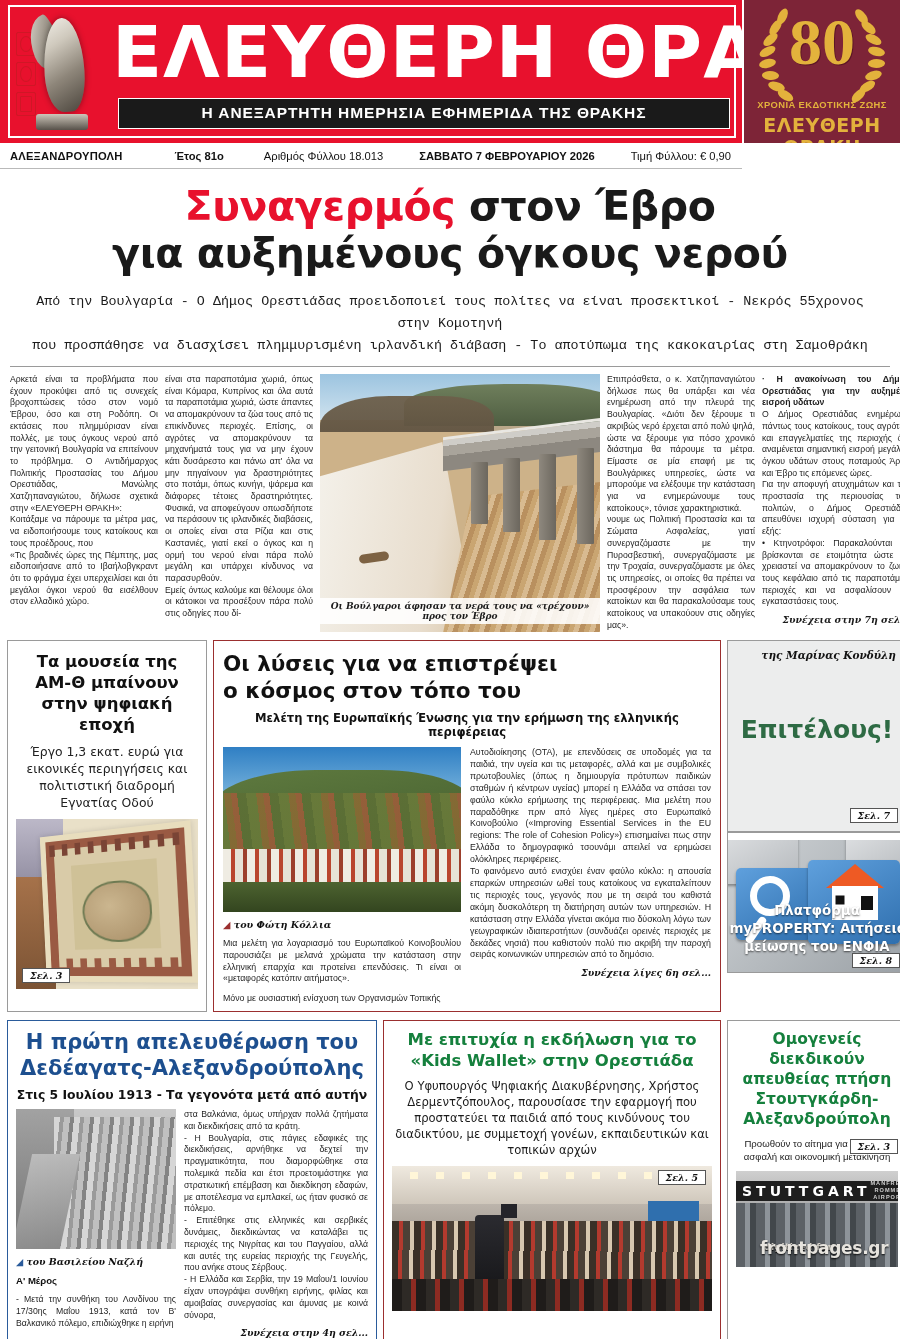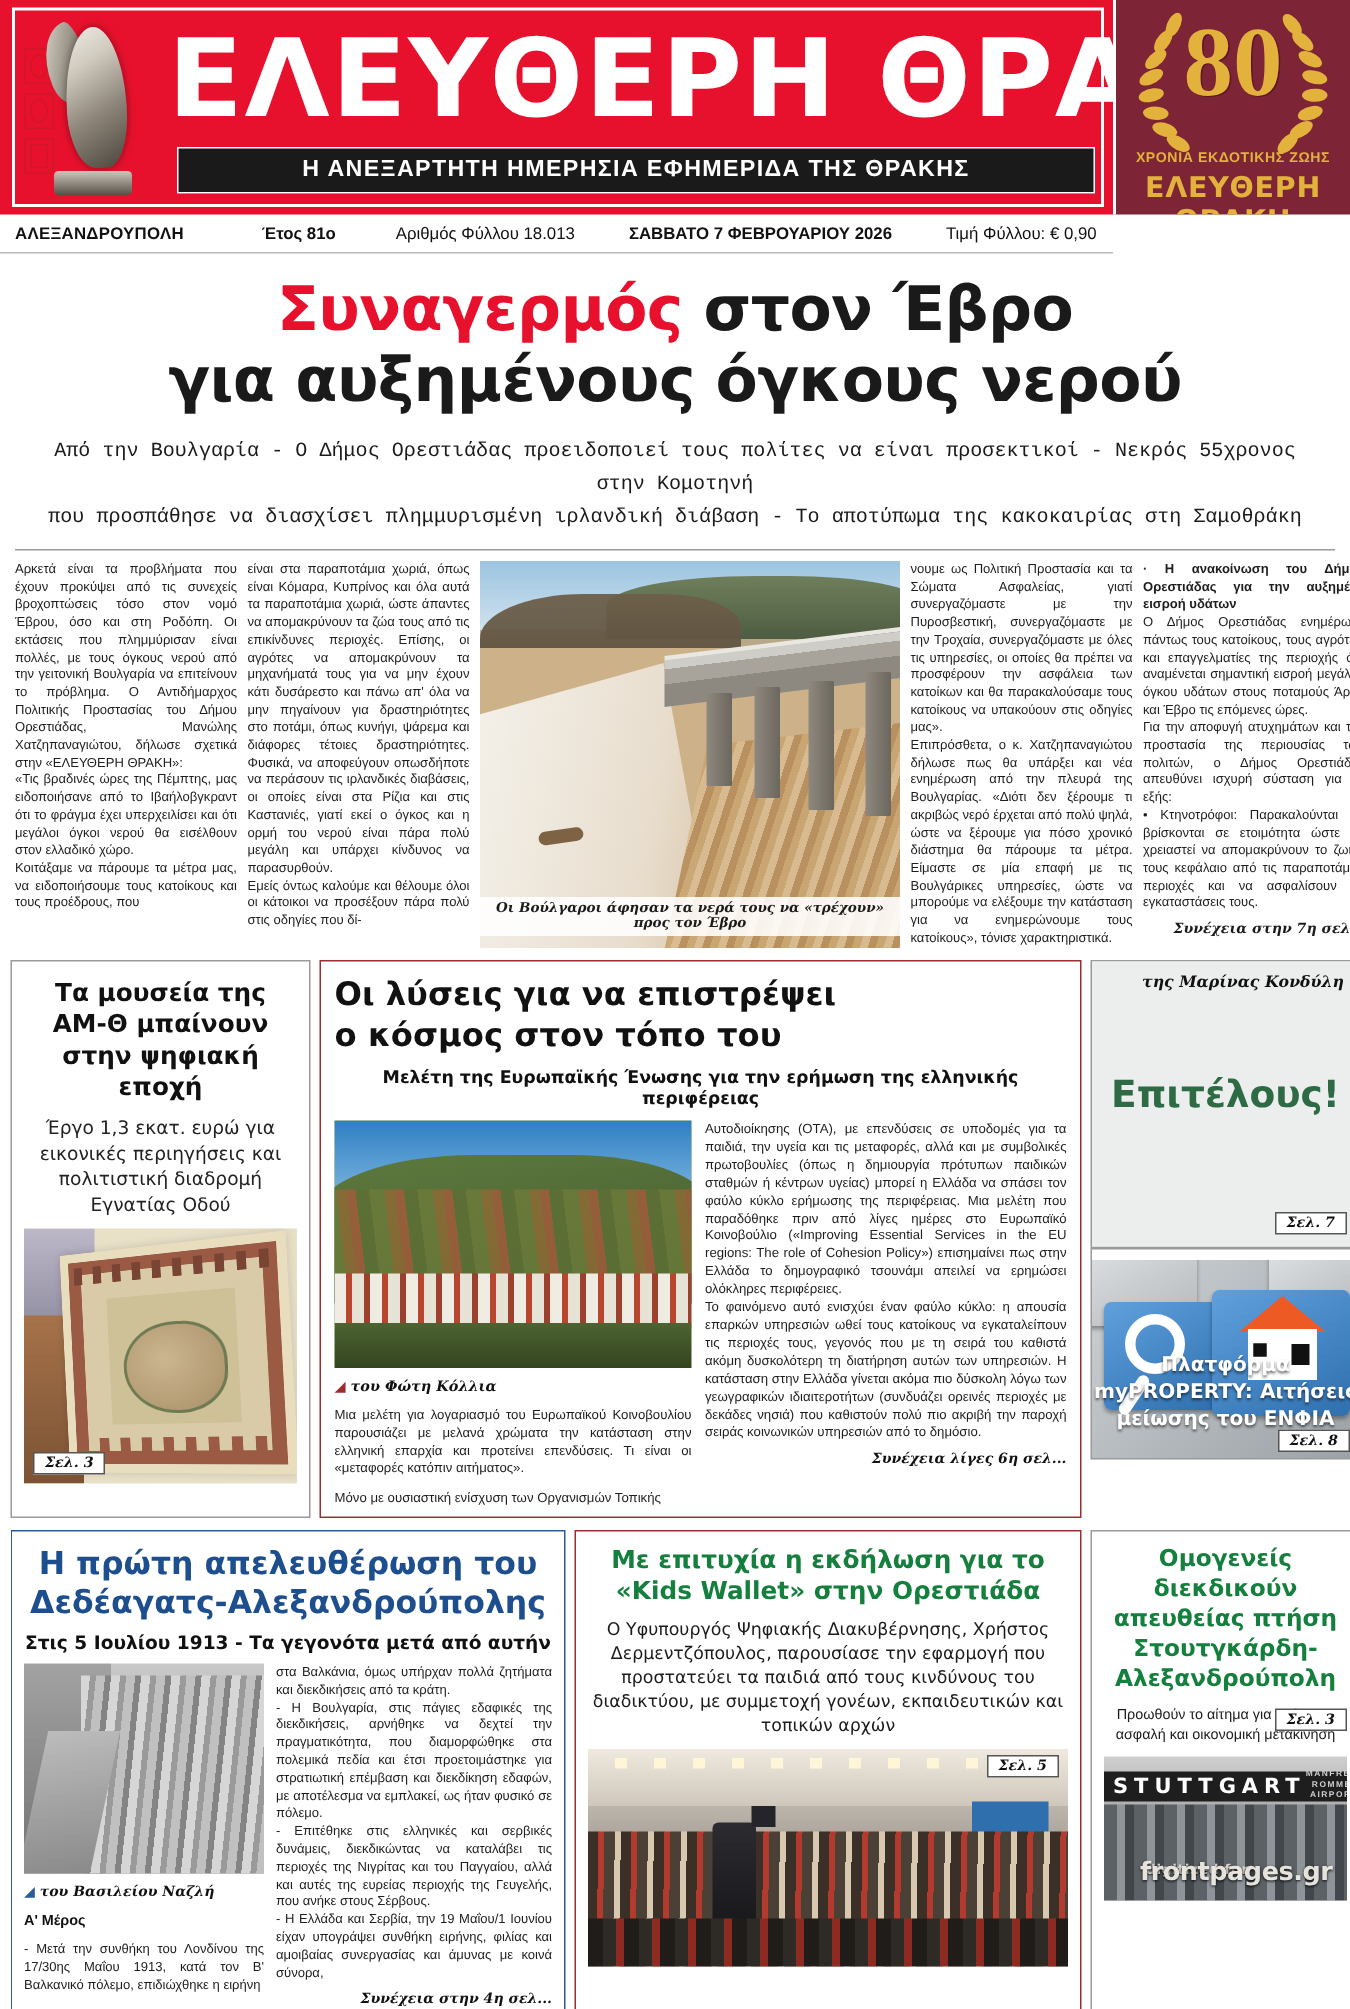--- a/index.html
+++ b/index.html
@@ -484,22 +484,22 @@
     <div class="deck">
       <div>Από την Βουλγαρία - Ο Δήμος Ορεστιάδας προειδοποιεί τους πολίτες να είναι προσεκτικοί - Νεκρός 55χρονος στην Κομοτηνή</div>
       <div>που προσπάθησε να διασχίσει πλημμυρισμένη ιρλανδική διάβαση - Το αποτύπωμα της κακοκαιρίας στη Σαμοθράκη</div>
     </div>
   </div>
   <div class="lead-rule"></div>
 
   <div class="main-grid">
     <div class="bodytext">
       <p>Αρκετά είναι τα προβλήματα που έχουν προκύψει από τις συνεχείς βροχοπτώσεις τόσο στον νομό Έβρου, όσο και στη Ροδόπη. Οι εκτάσεις που πλημμύρισαν είναι πολλές, με τους όγκους νερού από την γειτονική Βουλγαρία να επιτείνουν το πρόβλημα. Ο Αντιδήμαρχος Πολιτικής Προστασίας του Δήμου Ορεστιάδας, Μανώλης Χατζηπαναγιώτου, δήλωσε σχετικά στην «ΕΛΕΥΘΕΡΗ ΘΡΑΚΗ»:</p>
+      <p>Κοιτάξαμε να πάρουμε τα μέτρα μας, να ειδοποιήσουμε τους κατοίκους και τους προέδρους, που</p>
       <p>«Τις βραδινές ώρες της Πέμπτης, μας ειδοποιήσανε από το Ιβαήλοβγκραντ ότι το φράγμα έχει υπερχειλίσει και ότι μεγάλοι όγκοι νερού θα εισέλθουν στον ελλαδικό χώρο.</p>
-      <p>Κοιτάξαμε να πάρουμε τα μέτρα μας, να ειδοποιήσουμε τους κατοίκους και τους προέδρους, που</p>
     </div>
     <div class="bodytext">
       <p>είναι στα παραποτάμια χωριά, όπως είναι Κόμαρα, Κυπρίνος και όλα αυτά τα παραποτάμια χωριά, ώστε άπαντες να απομακρύνουν τα ζώα τους από τις επικίνδυνες περιοχές. Επίσης, οι αγρότες να απομακρύνουν τα μηχανήματά τους για να μην έχουν κάτι δυσάρεστο και πάνω απ' όλα να μην πηγαίνουν για δραστηριότητες στο ποτάμι, όπως κυνήγι, ψάρεμα και διάφορες τέτοιες δραστηριότητες. Φυσικά, να αποφεύγουν οπωσδήποτε να περάσουν τις ιρλανδικές διαβάσεις, οι οποίες είναι στα Ρίζια και στις Καστανιές, γιατί εκεί ο όγκος και η ορμή του νερού είναι πάρα πολύ μεγάλη και υπάρχει κίνδυνος να παρασυρθούν.</p>
       <p>Εμείς όντως καλούμε και θέλουμε όλοι οι κάτοικοι να προσέξουν πάρα πολύ στις οδηγίες που δί-</p>
     </div>
 
     <div class="photo-col">
       <div class="river-photo">
         <div class="rp-sky"></div>
         <div class="rp-hill"></div>
@@ -511,22 +511,22 @@
         <div class="rp-pier" style="right:6px;top:74px;height:96px"></div>
         <div class="rp-pier" style="right:44px;top:80px;height:86px"></div>
         <div class="rp-pier" style="right:80px;top:84px;height:74px"></div>
         <div class="rp-pier" style="right:112px;top:88px;height:62px"></div>
         <div class="rp-log"></div>
         <div class="photo-caption">Οι Βούλγαροι άφησαν τα νερά τους να «τρέχουν» προς τον Έβρο</div>
       </div>
     </div>
 
     <div class="bodytext">
+      <p>Επιπρόσθετα, ο κ. Χατζηπαναγιώτου δήλωσε πως θα υπάρξει και νέα ενημέρωση από την πλευρά της Βουλγαρίας. «Διότι δεν ξέρουμε τι ακριβώς νερό έρχεται από πολύ ψηλά, ώστε να ξέρουμε για πόσο χρονικό διάστημα θα πάρουμε τα μέτρα. Είμαστε σε μία επαφή με τις Βουλγάρικες υπηρεσίες, ώστε να μπορούμε να ελέξουμε την κατάσταση για να ενημερώνουμε τους κατοίκους», τόνισε χαρακτηριστικά.</p>
       <p>νουμε ως Πολιτική Προστασία και τα Σώματα Ασφαλείας, γιατί συνεργαζόμαστε με την Πυροσβεστική, συνεργαζόμαστε με την Τροχαία, συνεργαζόμαστε με όλες τις υπηρεσίες, οι οποίες θα πρέπει να προσφέρουν την ασφάλεια των κατοίκων και θα παρακαλούσαμε τους κατοίκους να υπακούουν στις οδηγίες μας».</p>
-      <p>Επιπρόσθετα, ο κ. Χατζηπαναγιώτου δήλωσε πως θα υπάρξει και νέα ενημέρωση από την πλευρά της Βουλγαρίας. «Διότι δεν ξέρουμε τι ακριβώς νερό έρχεται από πολύ ψηλά, ώστε να ξέρουμε για πόσο χρονικό διάστημα θα πάρουμε τα μέτρα. Είμαστε σε μία επαφή με τις Βουλγάρικες υπηρεσίες, ώστε να μπορούμε να ελέξουμε την κατάσταση για να ενημερώνουμε τους κατοίκους», τόνισε χαρακτηριστικά.</p>
     </div>
     <div class="bodytext">
       <p style="font-weight:bold">· Η ανακοίνωση του Δήμου Ορεστιάδας για την αυξημένη εισροή υδάτων</p>
       <p>Ο Δήμος Ορεστιάδας ενημέρωσε πάντως τους κατοίκους, τους αγρότες, και επαγγελματίες της περιοχής ότι, αναμένεται σημαντική εισροή μεγάλου όγκου υδάτων στους ποταμούς Άρδα και Έβρο τις επόμενες ώρες.</p>
       <p>Για την αποφυγή ατυχημάτων και την προστασία της περιουσίας των πολιτών, ο Δήμος Ορεστιάδας απευθύνει ισχυρή σύσταση για τα εξής:</p>
       <p>• Κτηνοτρόφοι: Παρακαλούνται να βρίσκονται σε ετοιμότητα ώστε αν χρειαστεί να απομακρύνουν το ζωικό τους κεφάλαιο από τις παραποτάμιες περιοχές και να ασφαλίσουν τις εγκαταστάσεις τους.</p>
       <div class="jump">Συνέχεια στην 7η σελ...</div>
     </div>
   </div>
 

